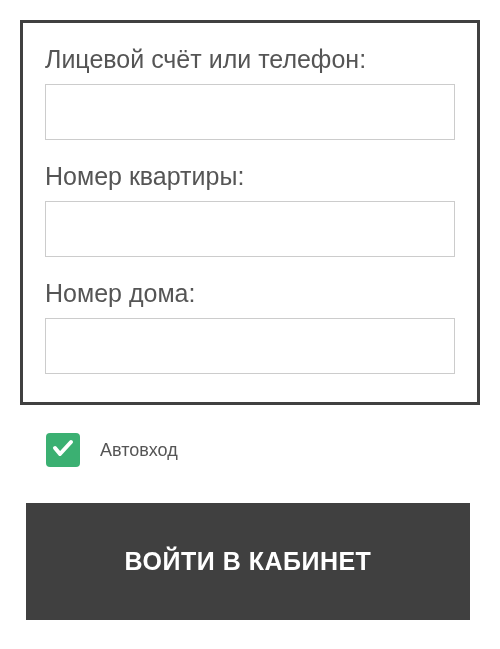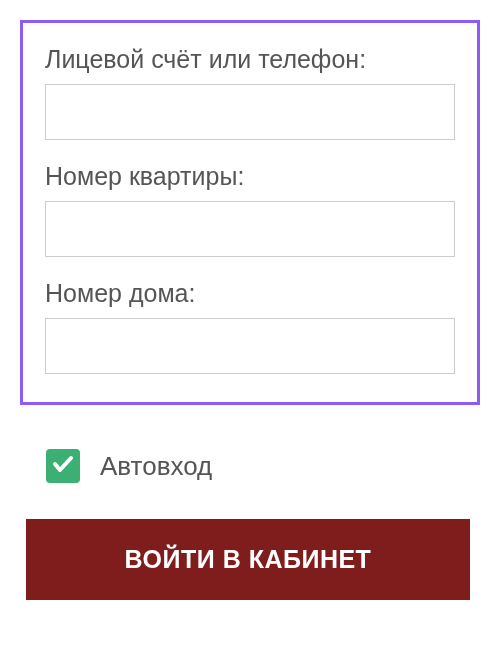--- a/index.html
+++ b/index.html
@@ -7,23 +7,23 @@
       margin: 0;
       padding: 0;
     }
     body {
       font-family: Arial, Helvetica, sans-serif;
       background: #ffffff;
       padding: 20px;
       width: 500px;
     }
     .form-box {
-      border: 3px solid #8b5cf6;
+      border: 3px solid #404040;
       padding: 22px 22px 28px 22px;
-      margin-bottom: 44px;
+      margin-bottom: 28px;
     }
     .field-group {
       margin-bottom: 22px;
     }
     .field-group:last-child {
       margin-bottom: 0;
     }
     .field-label {
       display: block;
       font-size: 25px;
@@ -55,35 +55,35 @@
       align-items: center;
       justify-content: center;
       margin-right: 20px;
       cursor: pointer;
     }
     .checkbox-wrap svg {
       width: 24px;
       height: 24px;
     }
     .checkbox-label {
-      font-size: 26px;
+      font-size: 18px;
       color: #555555;
     }
     .submit-button {
       display: block;
       width: 100%;
       max-width: 444px;
       margin-left: 6px;
-      background: #7f1d1d;
+      background: #404040;
       color: #ffffff;
       border: none;
       font-size: 25px;
       font-weight: 700;
       letter-spacing: 0.5px;
-      padding: 26px 0;
+      padding: 44px 0;
       cursor: pointer;
       text-align: center;
     }
   </style>
 </head>
 <body>
 
 <div class="form-box">
   <div class="field-group">
     <label class="field-label">Лицевой счёт или телефон:</label>

